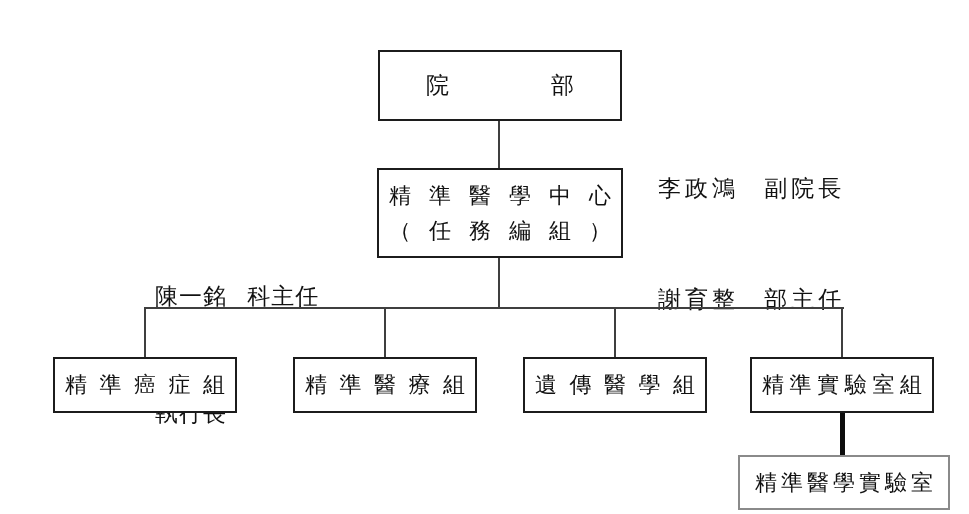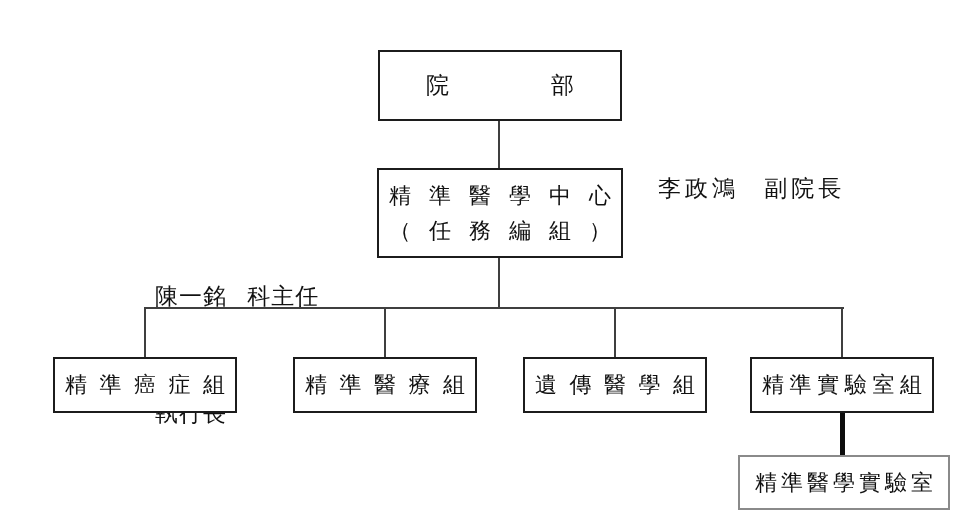--- a/index.html
+++ b/index.html
@@ -69,20 +69,21 @@
 
   <div class="box top-box">
     <div class="dist">
         <span>院</span>
         <span>部</span>
       </div>
   </div>
 
   <div class="note note-right">
     <div>李政鴻 副院長</div>
+    <div>謝育整 部主任</div>
   </div>
 
   <div class="box center-box">
     <div class="dist">
         <span>精</span>
         <span>準</span>
         <span>醫</span>
         <span>學</span>
         <span>中</span>
         <span>心</span>

